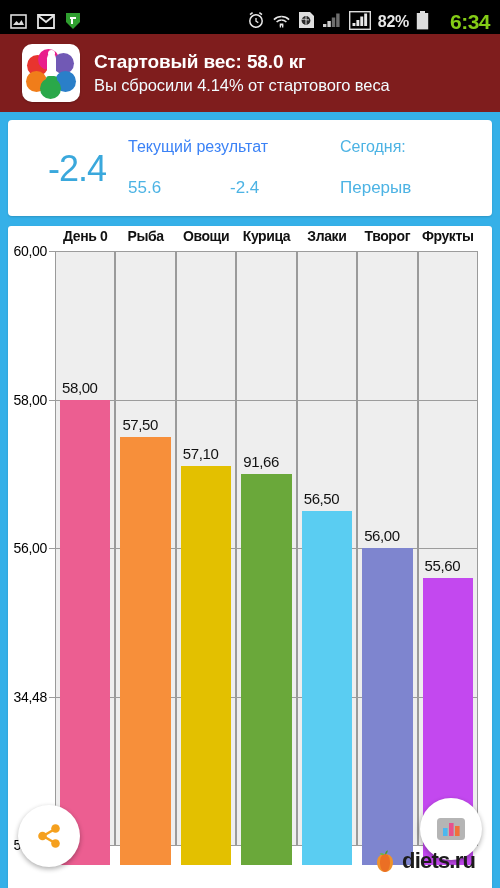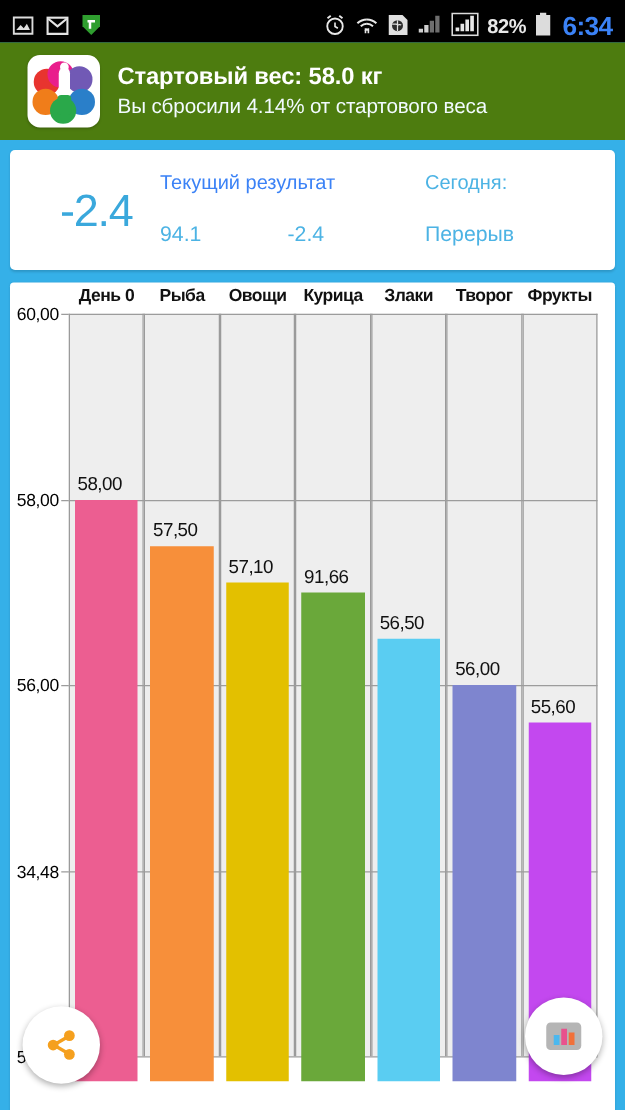--- a/index.html
+++ b/index.html
@@ -12,26 +12,26 @@
   #app { position: relative; width: 500px; height: 888px; background: #35b0e8; }
 
   
   .statusbar {
     position: absolute; left: 0; top: 0; width: 500px; height: 34px;
     background: #000; display: flex; align-items: flex-end; padding: 0 10px;
   }
   .sb-left { display: flex; align-items: center; gap: 10px; }
   .sb-right { margin-left: auto; display: flex; align-items: center; gap: 7px; }
   .sb-pct { color: #e8e8e8; font-size: 16px; font-weight: bold; letter-spacing: -0.3px; }
-  .sb-time { color: #3b82f6; font-size: 21px; font-weight: bold; letter-spacing: -0.5px; margin-left: 2px; }
+  .sb-time { color: #84cc16; font-size: 21px; font-weight: bold; letter-spacing: -0.5px; margin-left: 14px; }
 
   
   .header {
     position: absolute; left: 0; top: 34px; width: 500px; height: 78px;
-    background: #4d7c0f; display: flex; align-items: center; padding-left: 22px;
+    background: #7f1d1d; display: flex; align-items: center; padding-left: 22px;
   }
   .app-icon {
     width: 58px; height: 58px; border-radius: 10px; background: #fff;
     position: relative; flex: none; overflow: hidden;
     box-shadow: 0 1px 2px rgba(0,0,0,.2);
   }
   .petal { position: absolute; width: 21px; height: 21px; border-radius: 50%; }
   .p1 { background: #e8342f; left: 5px;  top: 11px; }
   .p2 { background: #f07d1a; left: 4px;  top: 27px; }
   .p3 { background: #e91e8c; left: 16px; top: 5px;  }
@@ -214,21 +214,21 @@
     <div class="header-texts">
       <div class="header-title">Стартовый вес: 58.0 кг</div>
       <div class="header-sub">Вы сбросили 4.14% от стартового веса</div>
     </div>
   </div>
 
   <div class="result-card">
     <div class="big-delta">-2.4</div>
     <div class="lbl-current">Текущий результат</div>
     <div class="lbl-today">Сегодня:</div>
-    <div class="val-weight">94.1</div>
+    <div class="val-weight">55.6</div>
     <div class="val-delta">-2.4</div>
     <div class="val-today">Перерыв</div>
   </div>
 
   <div class="chart-card">
     <div class="col-headers" id="col-headers">
         <div class="col-head">День 0</div>
         <div class="col-head">Рыба</div>
         <div class="col-head">Овощи</div>
         <div class="col-head">Курица</div>
@@ -294,13 +294,22 @@
   </div>
   <div class="fab fab-chart">
     <svg width="34" height="34" viewBox="0 0 34 34">
       <rect x="3" y="6" width="28" height="22" rx="3.5" fill="#b5b5b5"></rect>
       <rect x="9" y="16" width="4.6" height="8" fill="#4bb8ef"></rect>
       <rect x="15" y="11" width="4.6" height="13" fill="#e8518d"></rect>
       <rect x="21" y="14" width="4.6" height="10" fill="#f1713a"></rect>
     </svg>
   </div>
 
+  <div class="watermark">
+    <svg width="26" height="26" viewBox="0 0 26 26">
+      <path d="M13 6c5 0 8 3.5 8 8.5S17.5 24 13 24 5 19.5 5 14.5 8 6 13 6z" fill="#f0932b"></path>
+      <path d="M13 6c3 0 5 3.5 5 8.5S16 24 13 24s-5-4.5-5-9.5S10 6 13 6z" fill="#e8521f" opacity=".55"></path>
+      <path d="M13.2 6.6c-.3-2 .8-3.8 2.6-4.4-.1 2-1 3.6-2.6 4.4z" fill="#4a9e2a"></path>
+      <path d="M12.6 6.4C11.3 5.2 9.3 4.8 7.6 5.5c1.3 1.5 3.2 2 5 .9z" fill="#6cbb3c"></path>
+    </svg>
+    <span class="wm-text"><span>diets</span><span class="ru">.ru</span></span>
+  </div>
 </div>
 
 </body></html>

